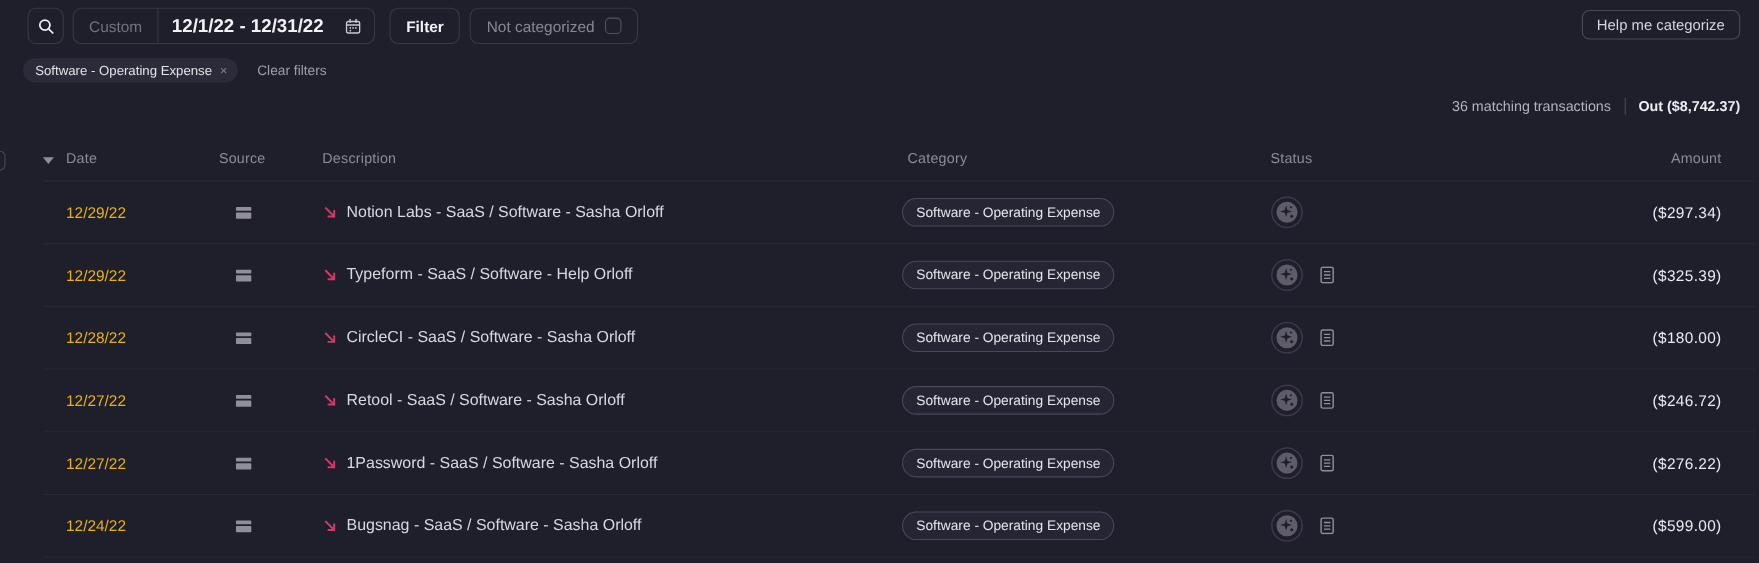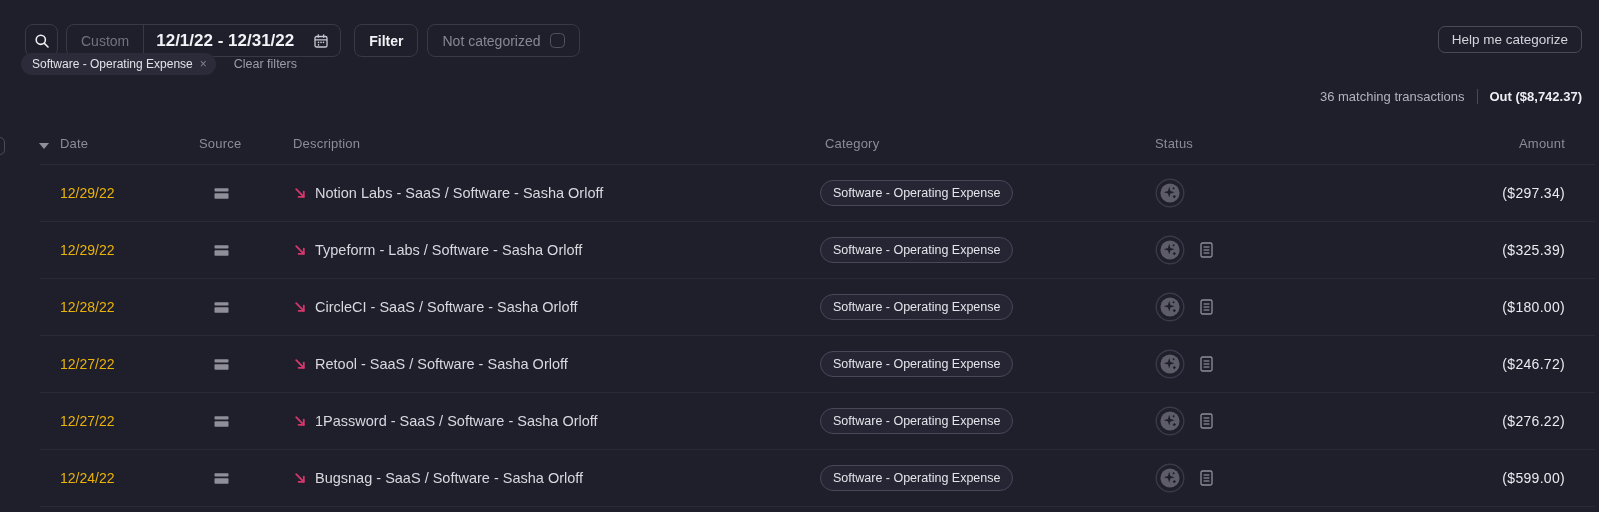--- a/index.html
+++ b/index.html
@@ -5,21 +5,21 @@
   * { margin:0; padding:0; box-sizing:border-box; }
   html,body { width:1599px; height:512px; overflow:hidden; }
   body {
     background:#1f1e2b;
     font-family:"Liberation Sans","DejaVu Sans",sans-serif;
     color:#d9d8df;
     position:relative;
   }
 
   
-  .topbar { display:flex; align-items:flex-start; padding:24px 0 0 25px; height:46px; }
+  .topbar { display:flex; align-items:flex-start; padding:7px 0 0 25px; height:46px; }
   .icon-btn {
     width:33px; height:33px; border:1px solid #393845; border-radius:8px;
     display:flex; align-items:center; justify-content:center; background:transparent; cursor:pointer;
   }
   .seg-group {
     display:flex; align-items:stretch; height:33px; margin-left:8px;
     border:1px solid #393845; border-radius:8px; overflow:hidden;
   }
   .seg { display:flex; align-items:center; padding:0 14px; font-size:14px; cursor:pointer; }
   .seg.muted { color:#73727e; }
@@ -197,21 +197,21 @@
       <svg width="15" height="14" viewBox="0 0 15 14">
         <rect x="0.5" y="2.2" width="14" height="3.4" rx="0.8" fill="#8f8e99"></rect>
         <rect x="0.5" y="7.2" width="14" height="5.6" rx="0.8" fill="#8f8e99"></rect>
       </svg>
     </div>
     <div class="cell desc">
       <svg width="14" height="14" viewBox="0 0 14 14">
         <path d="M3.2 3.2 L10.8 10.8" stroke="#d6376b" stroke-width="1.8" fill="none" stroke-linecap="round"></path>
         <path d="M10.8 5.6 L10.8 10.8 L5.6 10.8" stroke="#d6376b" stroke-width="1.8" fill="none" stroke-linecap="round" stroke-linejoin="round"></path>
       </svg>
-      <span>Typeform - Labs / Software - Sasha Orloff</span>
+      <span>Typeform - SaaS / Software - Help Orloff</span>
     </div>
     <div class="cell cat">
       <span class="pill">
             <span>Software - Operating Expense</span>
           </span>
     </div>
     <div class="cell status">
       <svg width="30" height="30" viewBox="0 0 30 30">
         <circle cx="15" cy="15" r="13.8" fill="none" stroke="#3a394a" stroke-width="1.4"></circle>
         <circle cx="15" cy="15" r="9.6" fill="#5d5c68"></circle>

